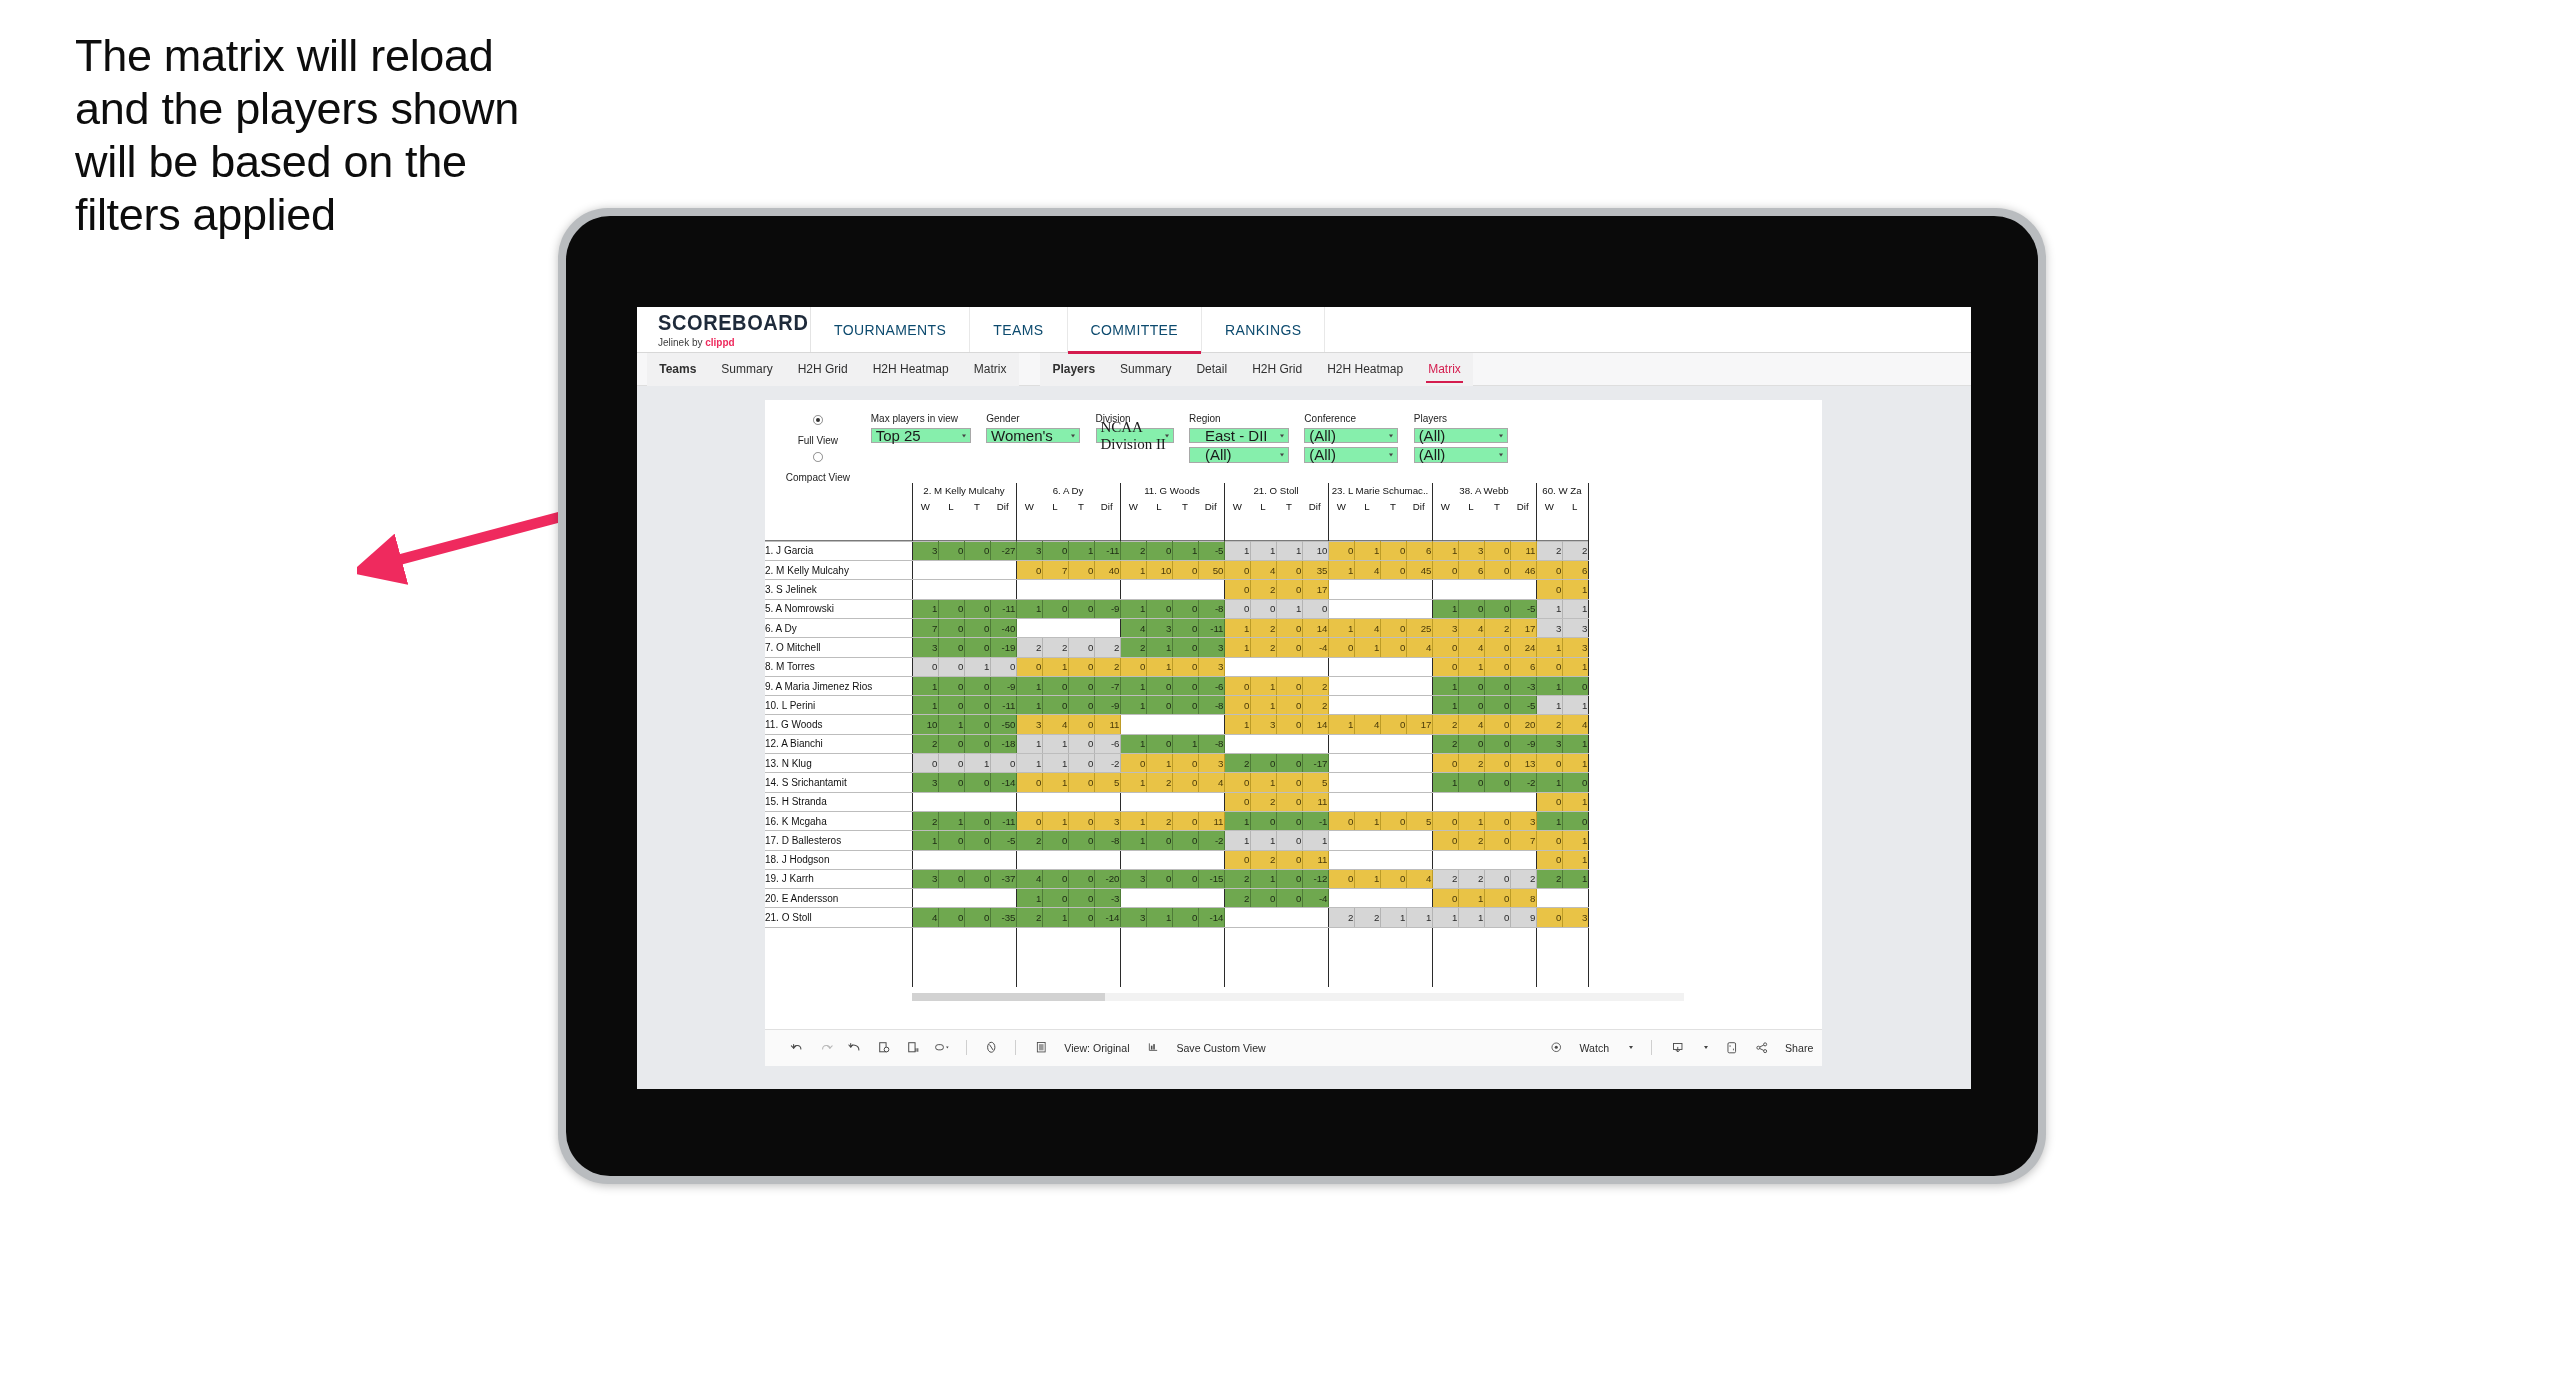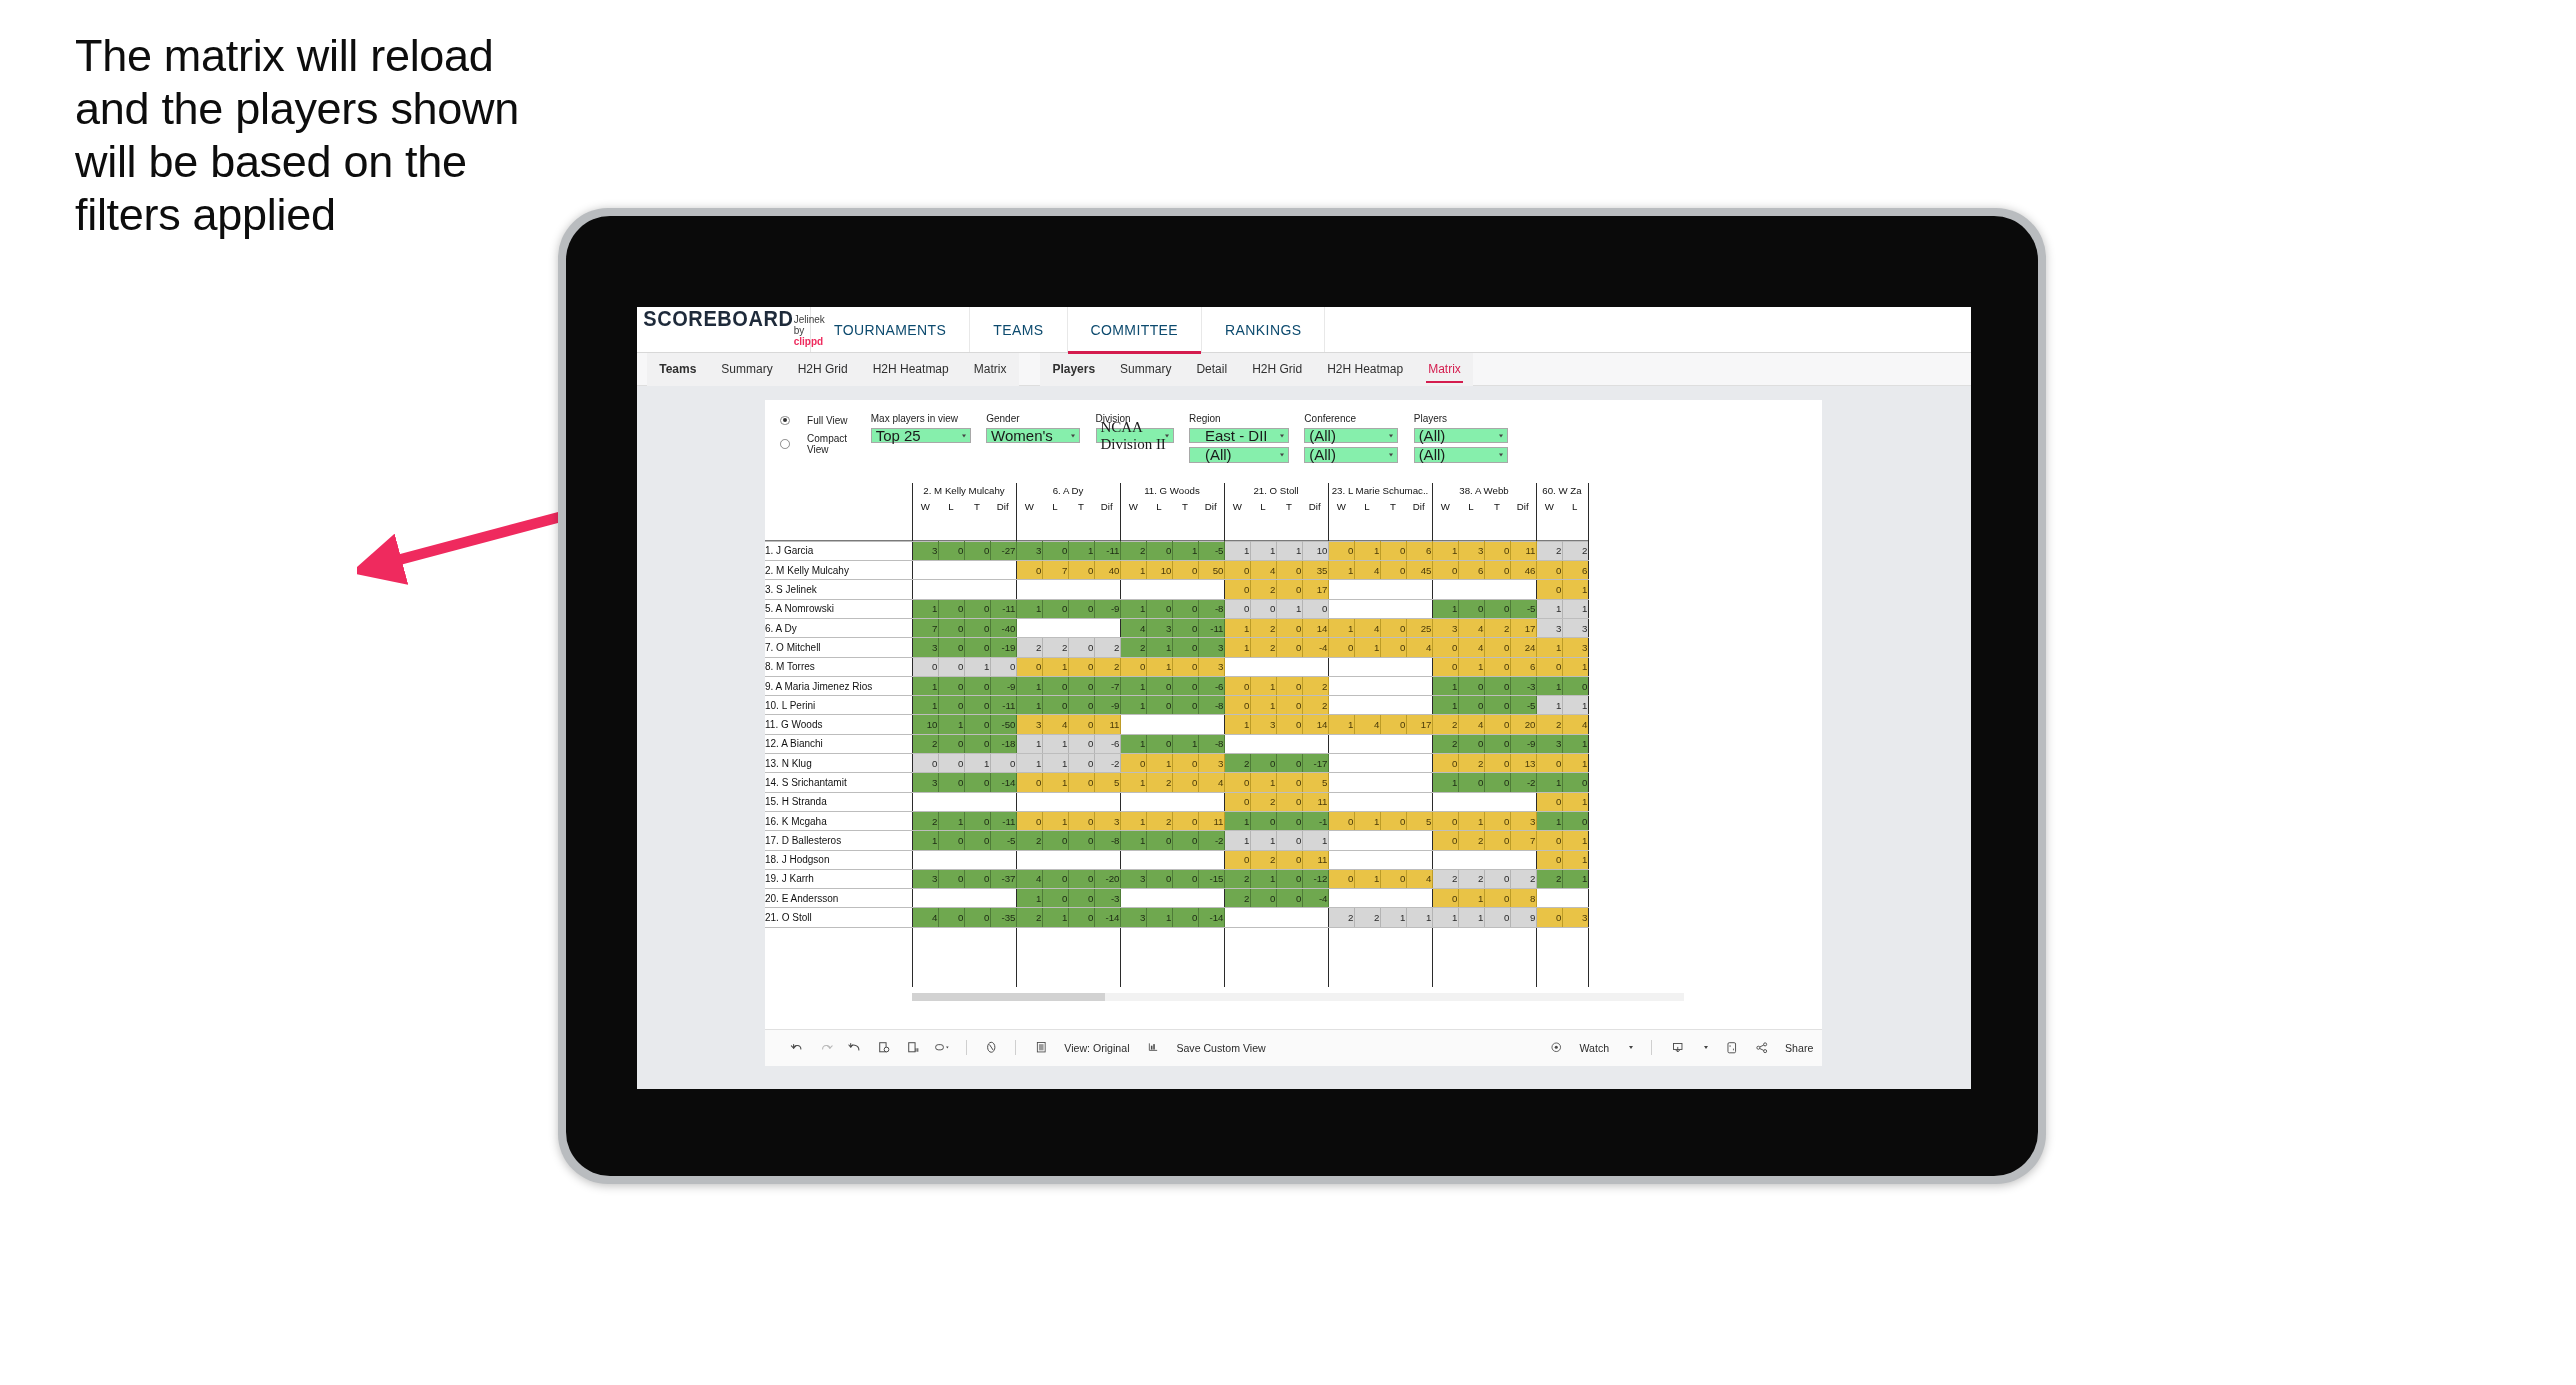--- a/index.html
+++ b/index.html
@@ -61,21 +61,21 @@
     background: #e8eaed;
     overflow: hidden;
   }
 
   
   .app-header {
     height: 46px; background: #ffffff;
     display: flex; align-items: stretch;
     border-bottom: 1.9px solid #d8d8d8;
   }
-  .brand { width: 174px; display: flex; flex-direction: row;
+  .brand { width: 174px; display: flex; flex-direction: column;
     justify-content: center; padding-left: 21px;
     border-right: 1px solid #e4e4e4; }
   .brand-title {
     font-family: "Liberation Sans", sans-serif;
     font-weight: bold; font-size: 20px; letter-spacing: 0.6px;
     color: #1e2a3a; line-height: 1;
     transform: scaleY(1.12); transform-origin: left top;
   }
   .brand-sub { font-size: 10px; color: #3c3c3c; margin-top: 6.8px; }
   .brand-sub .clippd { color: #ee2a5d; font-weight: bold; }
@@ -118,21 +118,21 @@
   .sheet {
     position: absolute; left: 128px; top: 13.5px;
     width: 1057px; height: 666px;
     background: #ffffff;
   }
 
   
   .filters { padding: 13.5px 0 0 15.4px; display: flex; gap: 0; }
   .fcol { margin-right: 15.4px; }
   .fcol.radio { width: 75px; padding-top: 1.9px; }
-  .radio-row { display: flex; align-items: center; gap: 17px; margin-bottom: 6.8px; }
+  .radio-row { display: flex; align-items: center; gap: 10px; margin-bottom: 6.8px; flex-direction: column; }
   .radio-dot {
     width: 9.7px; height: 9.7px; border-radius: 50%;
     border: 1px solid #8a8a8a; background: #fff;
     display: inline-block; position: relative; flex: none;
   }
   .radio-dot.on::after {
     content: ""; position: absolute; left: 1.9px; top: 1.9px;
     width: 3.9px; height: 3.9px; border-radius: 50%; background: #333;
   }
   .radio-label { font-size: 10px; color: #222; }

